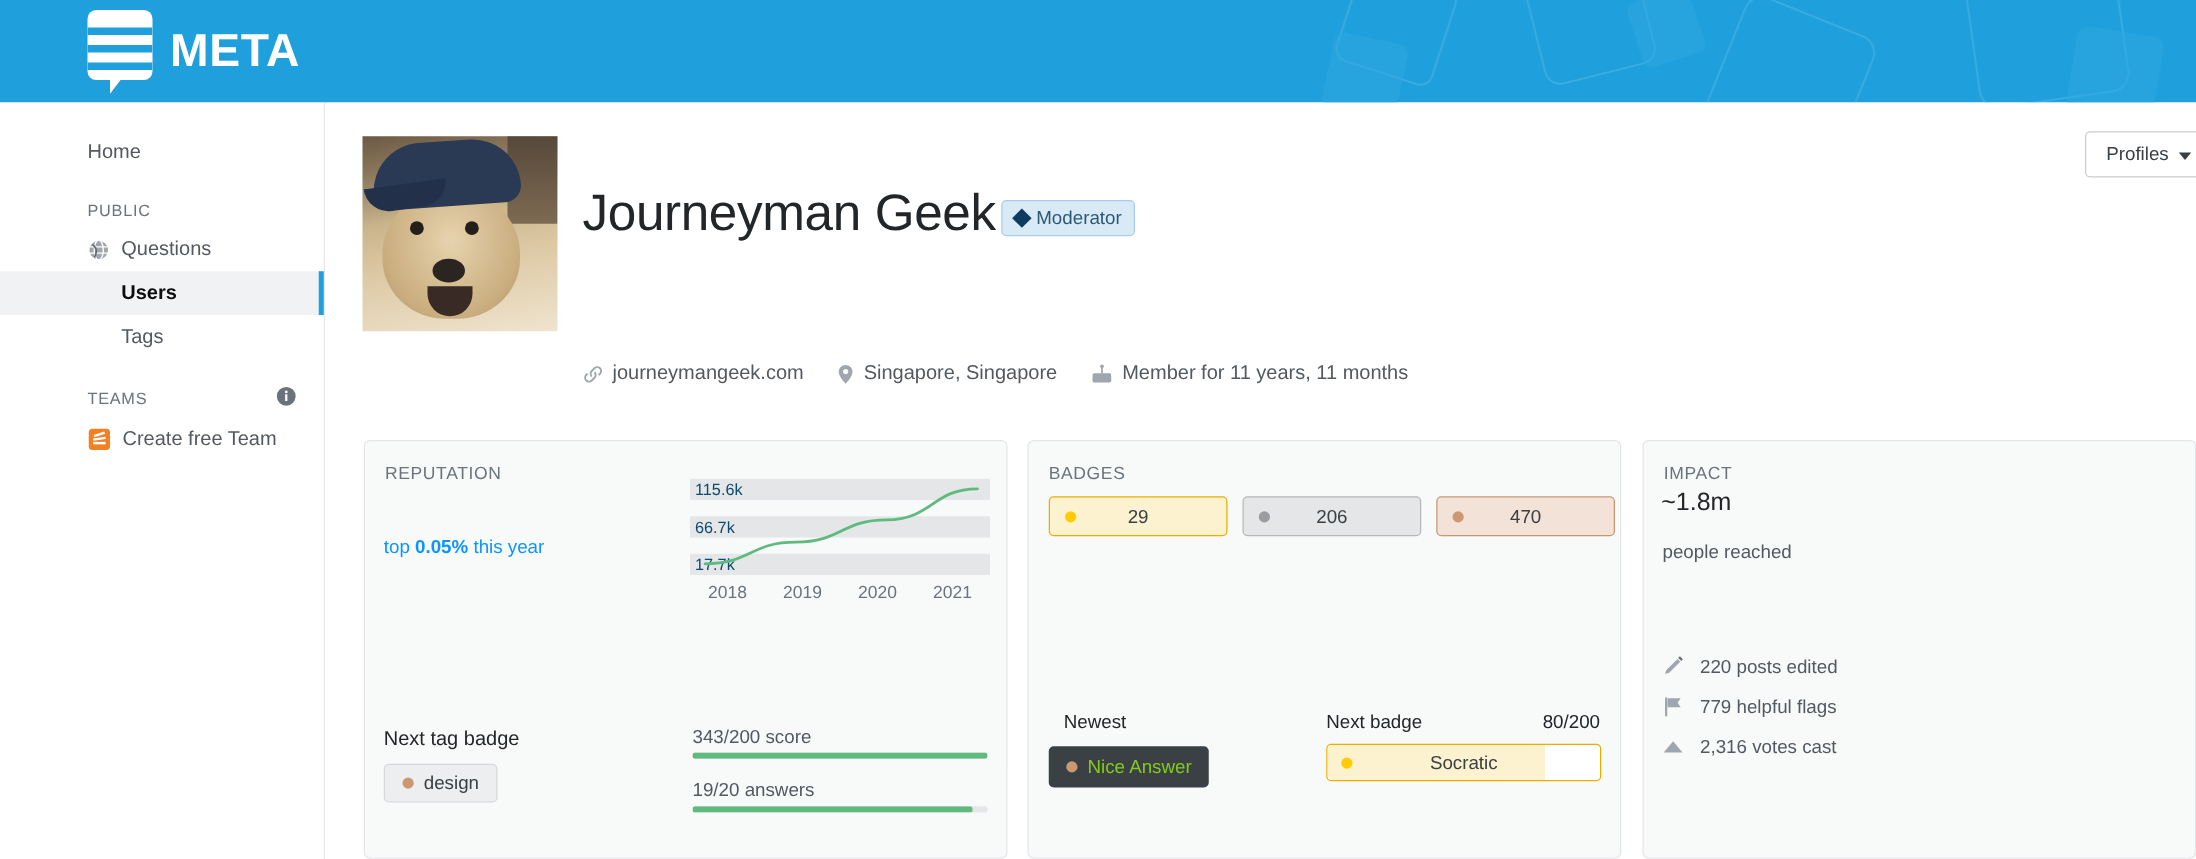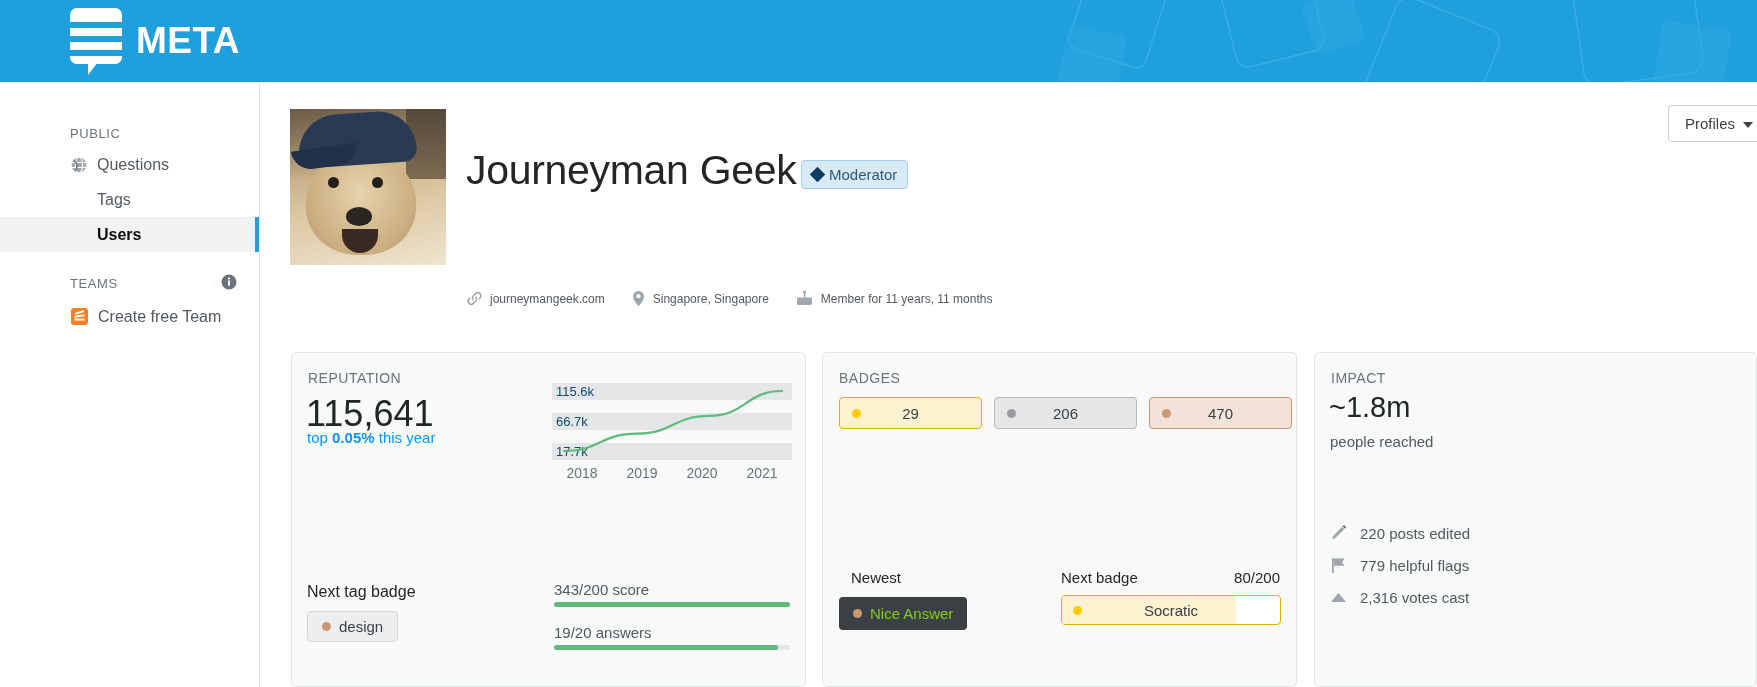--- a/index.html
+++ b/index.html
@@ -144,21 +144,21 @@
     font-size: 15px; color: #2c5877; cursor: pointer;
   }
   .diamond {
     width: 11px; height: 11px; background: #0c3c5f;
     transform: rotate(45deg); display: inline-block;
   }
 
   .meta-line {
     position: absolute; left: 205px; top: 208px;
     display: flex; align-items: center; gap: 8px;
-    font-size: 12px; color: #525960;
+    font-size: 16px; color: #525960;
   }
   .meta-line .sep { width: 10px; }
   .meta-line .mi { display: inline-flex; align-items: center; gap: 7px; }
 
   .tabs {
     position: absolute; left: 40px; top: 288px;
     display: flex; align-items: center; gap: 12px;
   }
   .tab {
     font-size: 16px; color: #525960; padding: 9px 17px;
@@ -281,21 +281,21 @@
     display: flex; align-items: center; justify-content: center;
     font-size: 15px; color: #3b4045;
   }
   .next-badge-dot {
     position: absolute; left: 11px; top: 10px;
   }
 
   
   .impact-number {
     position: absolute; left: 14px; top: 38px;
-    font-size: 29px; color: #232629;
+    font-size: 20px; color: #232629;
   }
   .impact-sub {
     position: absolute; left: 15px; top: 80px;
     font-size: 15px; color: #525960;
   }
   .impact-stats { position: absolute; left: 14px; top: 164px; }
   .impact-stat {
     display: flex; align-items: center; gap: 12px;
     height: 32px; font-size: 15px; color: #525960;
   }
@@ -327,42 +327,45 @@
         <rect x="0" y="28" width="52" height="6" fill="#1fa0dd"></rect>
         <rect x="0" y="42" width="52" height="6" fill="#1fa0dd"></rect>
       </svg>
       <div class="logo-tail"></div>
     </div>
     <span class="logo-text">META</span>
   </div>
 </div>
 
 <div class="sidebar">
+  <div class="nav-item">
+    <span>Home</span>
+  </div>
 
   <div class="nav-heading">
     <span>PUBLIC</span>
   </div>
 
   <div class="nav-item">
     <svg class="globe-icon" viewBox="0 0 18 18">
       <circle cx="9" cy="9" r="8" fill="#9fa6ad"></circle>
       <path d="M9 1a8 8 0 0 0 0 16 8 8 0 0 0 0-16z" fill="none" stroke="#fff" stroke-width="1.1"></path>
       <ellipse cx="9" cy="9" rx="3.6" ry="8" fill="none" stroke="#fff" stroke-width="1.1"></ellipse>
       <path d="M1.4 6.5h15.2M1.4 11.5h15.2" stroke="#fff" stroke-width="1.1"></path>
       <path d="M4 4.5c2 1.6 3 3 3 5.5s-1.2 3.6-1.2 5" fill="none" stroke="#5f6a73" stroke-width="1.4"></path>
     </svg>
     <span>Questions</span>
   </div>
 
+  <div class="nav-item indent active">
+    <span>Users</span>
+  </div>
+
   <div class="nav-item indent">
     <span>Tags</span>
-  </div>
-
-  <div class="nav-item indent active">
-    <span>Users</span>
   </div>
 
 
   <div class="nav-heading">
     <span>TEAMS</span>
     <span class="info-dot">
       <svg width="16" height="16" viewBox="0 0 16 16">
         <circle cx="8" cy="8" r="7.5" fill="#6a737c"></circle>
         <rect x="7.1" y="6.4" width="1.8" height="5.4" fill="#fff"></rect>
         <circle cx="8" cy="4.5" r="1.1" fill="#fff"></circle>
@@ -439,21 +442,20 @@
     <div class="tab">
       <span>Profile</span>
     </div>
     <div class="tab active">
       <span>Activity</span>
     </div>
   </div>
 
   <div class="card card-rep">
     <div class="card-title">REPUTATION</div>
-    <div class="rep-number">115,641</div>
     <div class="rep-sub">
       <span>top </span><b>0.05%</b><span> this year</span>
     </div>
 
     <div class="chart">
       <div class="chart-band" style="top:0px"></div>
       <div class="chart-band" style="top:30px"></div>
       <div class="chart-band" style="top:60px"></div>
       <div class="chart-ylabel" style="left:10px; top:0px">115.6k</div>
       <div class="chart-ylabel" style="left:10px; top:30px">66.7k</div>

